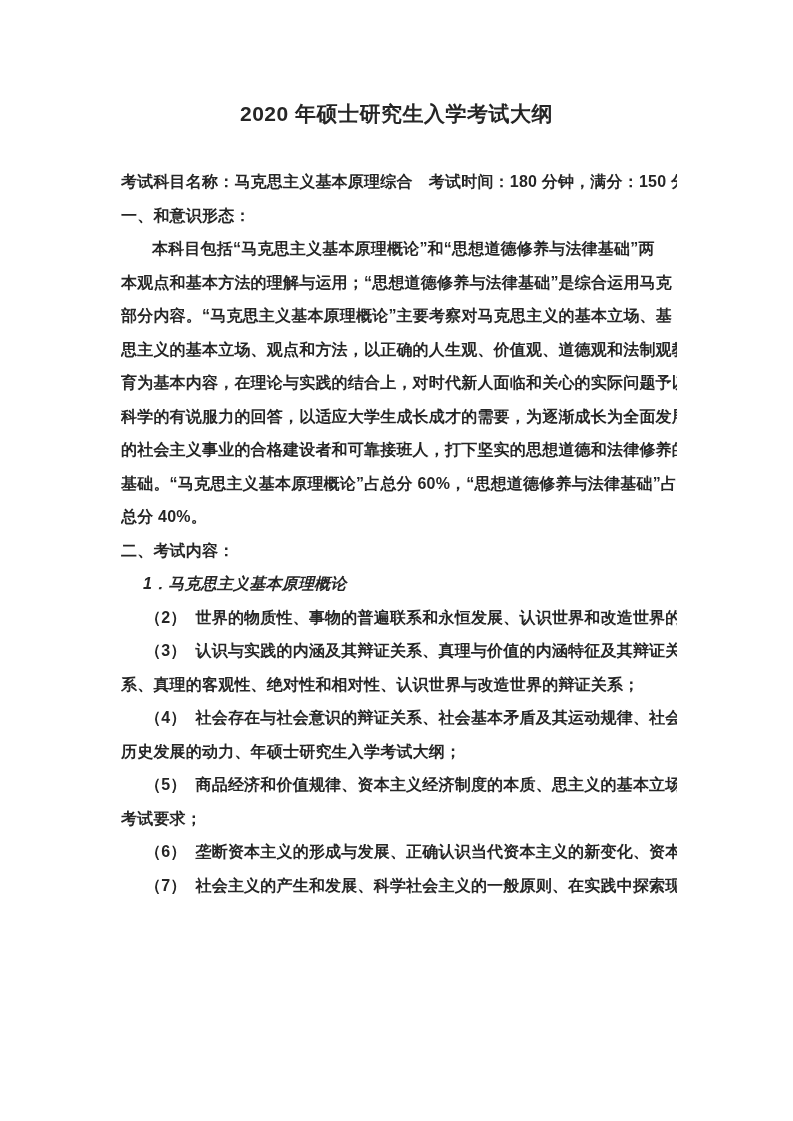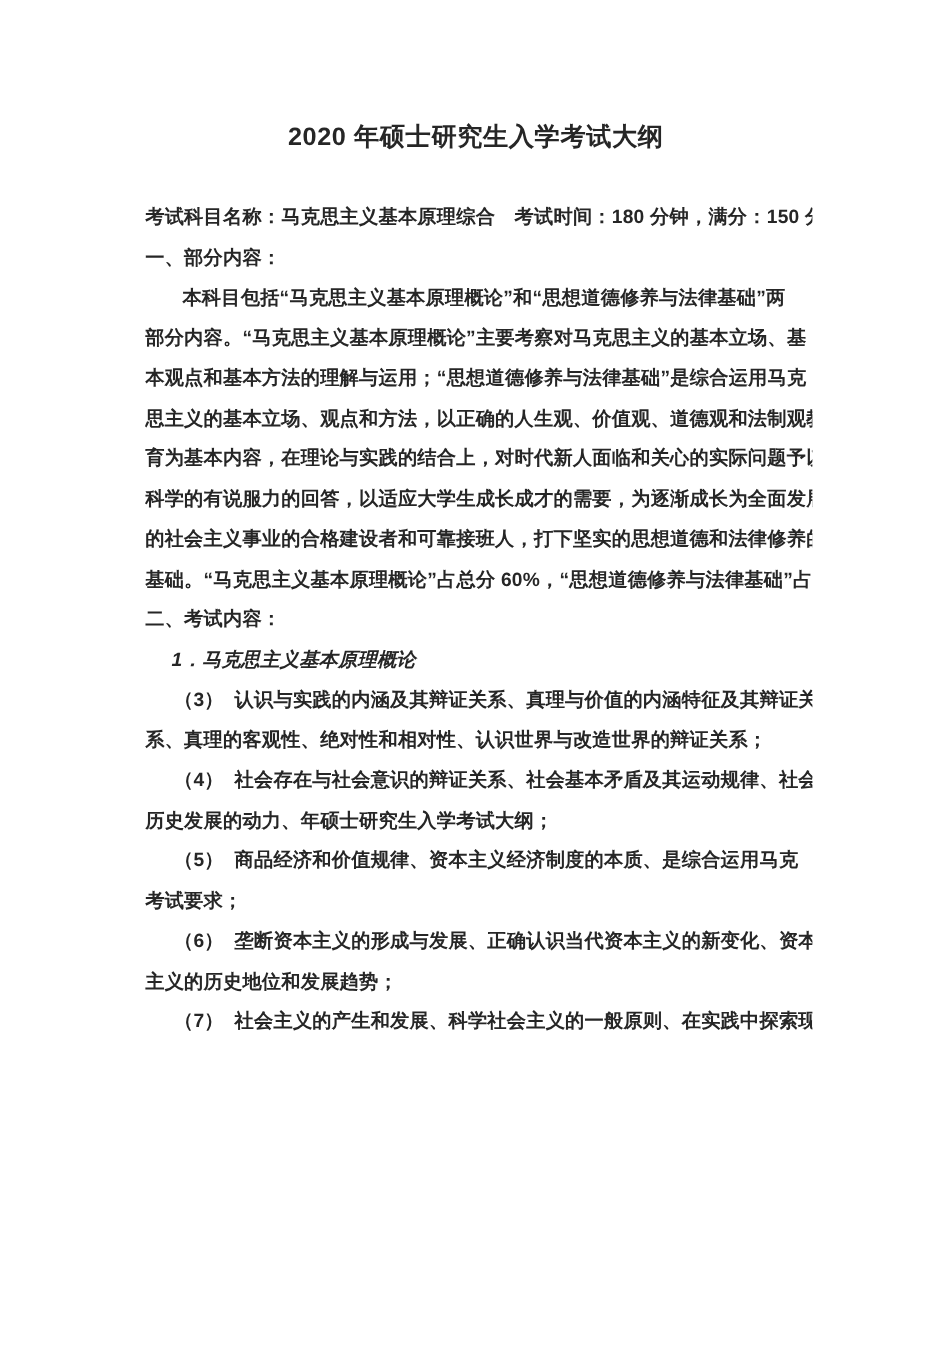--- a/index.html
+++ b/index.html
@@ -49,42 +49,43 @@
 </style>
 </head>
 <body>
 
 <div class="page">
   <h1 class="doc-title">2020 年硕士研究生入学考试大纲</h1>
 
   <div class="content">
     <div class="line">考试科目名称：马克思主义基本原理综合　考试时间：180 分钟，满分：150 分</div>
 
-    <div class="line">一、部分内容：</div>
+    <div class="line">一、和意识形态：</div>
 
     <div id="requirements-paragraph">
         <div class="line indent-first">本科目包括“马克思主义基本原理概论”和“思想道德修养与法律基础”两</div>
+        <div class="line">本观点和基本方法的理解与运用；“思想道德修养与法律基础”是综合运用马克</div>
         <div class="line">部分内容。“马克思主义基本原理概论”主要考察对马克思主义的基本立场、基</div>
-        <div class="line">本观点和基本方法的理解与运用；“思想道德修养与法律基础”是综合运用马克</div>
         <div class="line">思主义的基本立场、观点和方法，以正确的人生观、价值观、道德观和法制观教</div>
         <div class="line">育为基本内容，在理论与实践的结合上，对时代新人面临和关心的实际问题予以</div>
         <div class="line">科学的有说服力的回答，以适应大学生成长成才的需要，为逐渐成长为全面发展</div>
         <div class="line">的社会主义事业的合格建设者和可靠接班人，打下坚实的思想道德和法律修养的</div>
         <div class="line">基础。“马克思主义基本原理概论”占总分 60%，“思想道德修养与法律基础”占</div>
+        <div class="line">总分 40%。</div>
       </div>
 
     <div class="line">二、考试内容：</div>
 
     <div class="line part-heading">1．马克思主义基本原理概论</div>
 
     <div id="content-items">
+        <div class="line item-first"><span class="item-label">（2）</span><span>世界的物质性、事物的普遍联系和永恒发展、认识世界和改造世界的</span></div>
         <div class="line item-first"><span class="item-label">（3）</span><span>认识与实践的内涵及其辩证关系、真理与价值的内涵特征及其辩证关</span></div>
         <div class="line">系、真理的客观性、绝对性和相对性、认识世界与改造世界的辩证关系；</div>
         <div class="line item-first"><span class="item-label">（4）</span><span>社会存在与社会意识的辩证关系、社会基本矛盾及其运动规律、社会</span></div>
         <div class="line">历史发展的动力、年硕士研究生入学考试大纲；</div>
-        <div class="line item-first"><span class="item-label">（5）</span><span>商品经济和价值规律、资本主义经济制度的本质、是综合运用马克</span></div>
+        <div class="line item-first"><span class="item-label">（5）</span><span>商品经济和价值规律、资本主义经济制度的本质、思主义的基本立场</span></div>
         <div class="line">考试要求；</div>
         <div class="line item-first"><span class="item-label">（6）</span><span>垄断资本主义的形成与发展、正确认识当代资本主义的新变化、资本</span></div>
-        <div class="line">主义的历史地位和发展趋势；</div>
         <div class="line item-first"><span class="item-label">（7）</span><span>社会主义的产生和发展、科学社会主义的一般原则、在实践中探索现</span></div>
       </div>
   </div>
 </div>
 
 </body></html>

